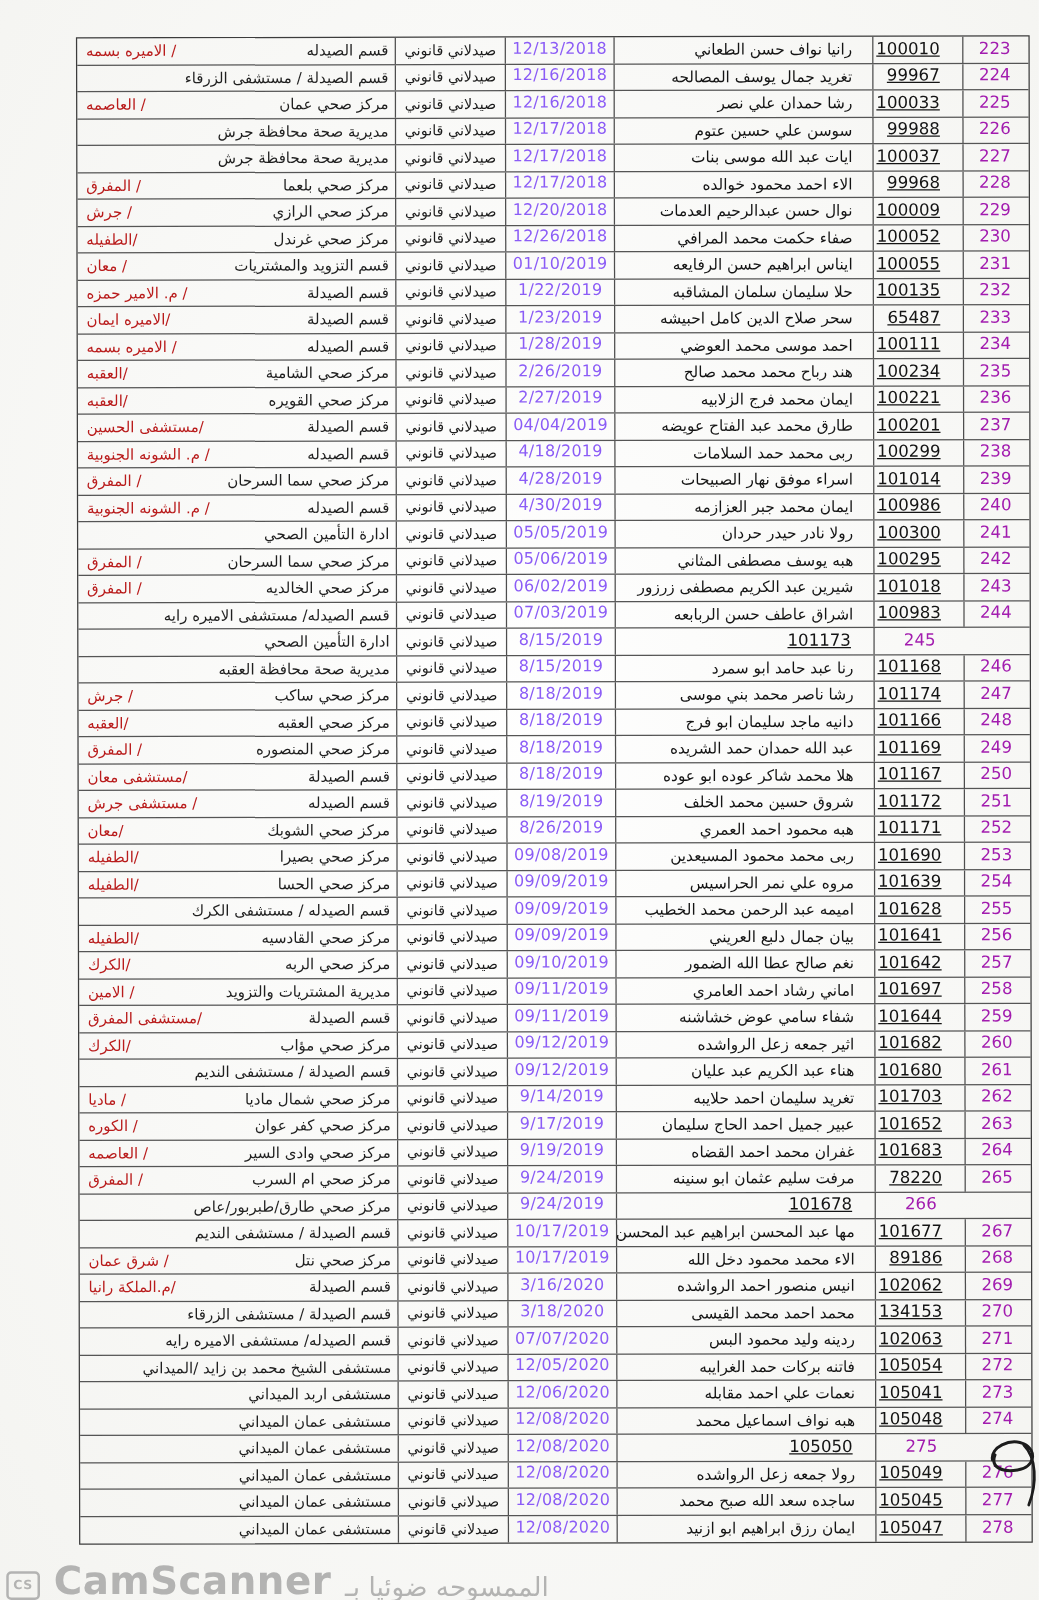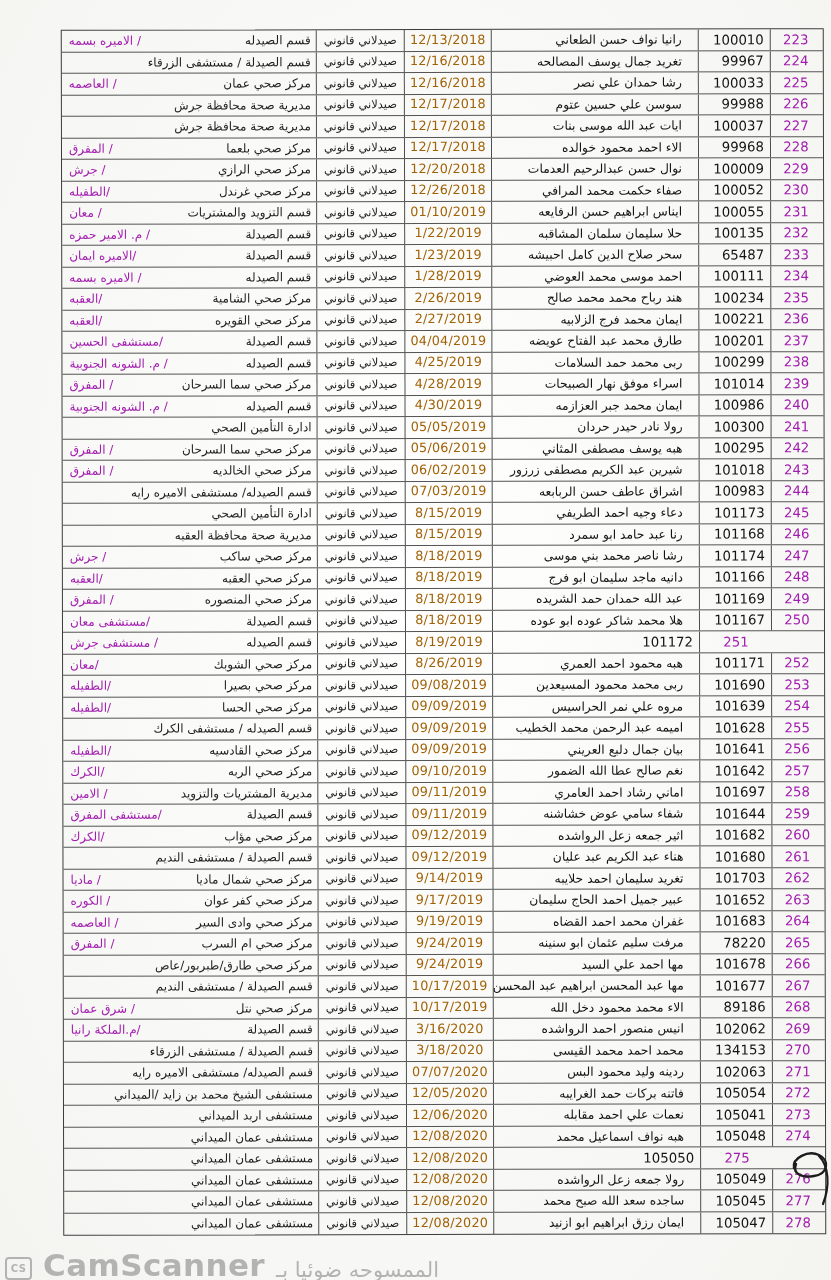--- a/index.html
+++ b/index.html
@@ -26,25 +26,25 @@
   .row:last-child{border-bottom:none;}
   .cell{
     box-sizing:border-box;
     border-right:1px solid #4e4e4e;
     display:flex;align-items:center;
     white-space:nowrap;overflow:visible;
     line-height:1;
   }
   .cell:last-child{border-right:none;}
   .cell-place{direction:rtl;justify-content:space-between;padding:0 5px 0 7px;font-size:12px;color:#1f1f1f;}
-  .cell-place .loc{color:#a21caf;}
+  .cell-place .loc{color:#b91c1c;}
   .cell-title{direction:rtl;justify-content:center;font-size:11.5px;color:#1c1c1c;}
-  .cell-date{justify-content:center;font-size:12.8px;letter-spacing:0.2px;color:#a16207;}
+  .cell-date{justify-content:center;font-size:12.8px;letter-spacing:0.2px;color:#8b5cf6;}
   .cell-name{direction:rtl;justify-content:flex-start;padding-right:16px;font-size:12.3px;color:#141414;}
-  .cell-id{justify-content:flex-end;padding-right:6px;font-size:13.3px;color:#141414;}
+  .cell-id{justify-content:flex-end;padding-right:18px;font-size:13.3px;color:#141414;text-decoration:underline;}
   .cell-serial{justify-content:center;font-size:13.3px;color:#a21caf;}
   .pen-mark{position:absolute;left:780px;top:1146px;z-index:4;pointer-events:none;}
   .watermark{
     position:absolute;left:5px;top:1241px;z-index:5;
     display:flex;align-items:center;gap:11px;
     color:#b3b3b2;
   }
   .cs-badge{
     width:23px;height:19px;margin-top:12px;
     border:2.4px solid #b3b3b2;border-radius:4px;
@@ -237,21 +237,21 @@
     <div class="cell cell-id">100201</div>
     <div class="cell cell-serial">237</div>
   </div>
 
   <div class="row">
     <div class="cell cell-place">
       <span class="dept">قسم الصيدله</span>
       <span class="loc">/ م. الشونه الجنوبية</span>
     </div>
     <div class="cell cell-title">صيدلاني قانوني</div>
-    <div class="cell cell-date">4/25/2019</div>
+    <div class="cell cell-date">4/18/2019</div>
     <div class="cell cell-name">ربى محمد حمد السلامات</div>
     <div class="cell cell-id">100299</div>
     <div class="cell cell-serial">238</div>
   </div>
 
   <div class="row">
     <div class="cell cell-place">
       <span class="dept">مركز صحي سما السرحان</span>
       <span class="loc">/ المفرق</span>
     </div>
@@ -322,21 +322,20 @@
     <div class="cell cell-serial">244</div>
   </div>
 
   <div class="row">
     <div class="cell cell-place">
       <span class="dept">ادارة التأمين الصحي</span>
       <span class="loc"></span>
     </div>
     <div class="cell cell-title">صيدلاني قانوني</div>
     <div class="cell cell-date">8/15/2019</div>
-    <div class="cell cell-name">دعاء وجيه احمد الطريفي</div>
     <div class="cell cell-id">101173</div>
     <div class="cell cell-serial">245</div>
   </div>
 
   <div class="row">
     <div class="cell cell-place">
       <span class="dept">مديرية صحة محافظة العقبه</span>
       <span class="loc"></span>
     </div>
     <div class="cell cell-title">صيدلاني قانوني</div>
@@ -394,20 +393,21 @@
     <div class="cell cell-serial">250</div>
   </div>
 
   <div class="row">
     <div class="cell cell-place">
       <span class="dept">قسم الصيدله</span>
       <span class="loc">/ مستشفى جرش</span>
     </div>
     <div class="cell cell-title">صيدلاني قانوني</div>
     <div class="cell cell-date">8/19/2019</div>
+    <div class="cell cell-name">شروق حسين محمد الخلف</div>
     <div class="cell cell-id">101172</div>
     <div class="cell cell-serial">251</div>
   </div>
 
   <div class="row">
     <div class="cell cell-place">
       <span class="dept">مركز صحي الشوبك</span>
       <span class="loc">/معان</span>
     </div>
     <div class="cell cell-title">صيدلاني قانوني</div>
@@ -573,21 +573,20 @@
     <div class="cell cell-serial">265</div>
   </div>
 
   <div class="row">
     <div class="cell cell-place">
       <span class="dept">مركز صحي طارق/طبربور/عاص</span>
       <span class="loc"></span>
     </div>
     <div class="cell cell-title">صيدلاني قانوني</div>
     <div class="cell cell-date">9/24/2019</div>
-    <div class="cell cell-name">مها احمد علي السيد</div>
     <div class="cell cell-id">101678</div>
     <div class="cell cell-serial">266</div>
   </div>
 
   <div class="row">
     <div class="cell cell-place">
       <span class="dept">قسم الصيدلة / مستشفى النديم</span>
       <span class="loc"></span>
     </div>
     <div class="cell cell-title">صيدلاني قانوني</div>

